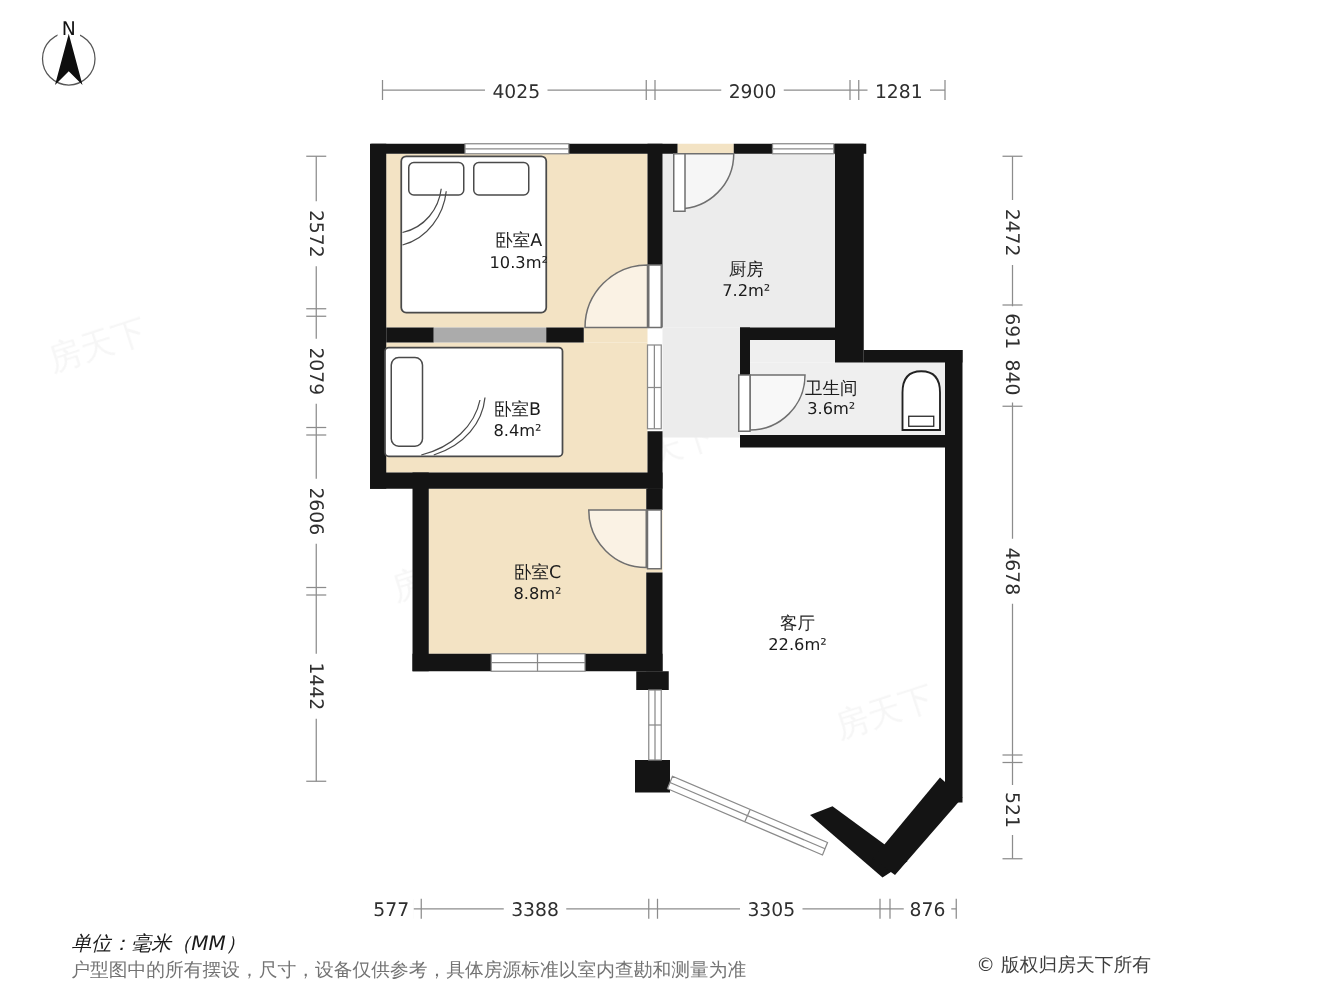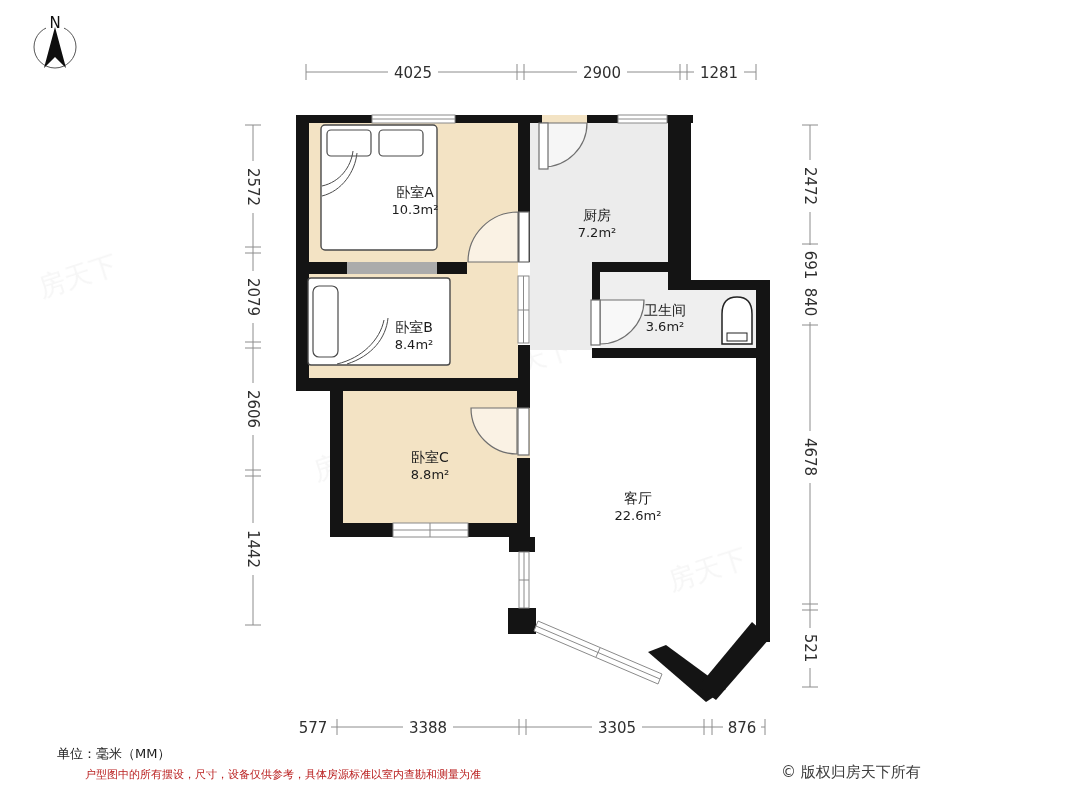--- a/index.html
+++ b/index.html
@@ -2,22 +2,22 @@
 <html style="--room-tan: #f3e3c4; --kitchen-gray: #ececec; --bath-gray: #efefef; --wall: #141414; --light-wall: #ababab; --dim-line: #8c8c8c; --window-line: #8a8a8a;"><head>
 <meta charset="utf-8">
 <style>
   html,body{margin:0;padding:0;background:#ffffff;}
   .stage{position:relative;width:1066px;height:800px;background:#fff;overflow:hidden;
          font-family:"DejaVu Sans",sans-serif;}
   svg text{font-family:"DejaVu Sans",sans-serif;}
   .dim-text{fill:#2f2f2f;font-size:15px;}
   .room-name{fill:#1c1c1c;font-size:14px;}
   .room-area{fill:#1c1c1c;font-size:13px;}
-  .footer-unit{position:absolute;left:57px;top:745px;font-size:13px;color:#1a1a1a;}
-  .footer-disclaimer{position:absolute;left:57px;top:767px;font-size:11px;color:#b91c1c;margin-left:28px;}
+  .footer-unit{position:absolute;left:57px;top:745px;font-size:16px;color:#1a1a1a;font-style:italic;}
+  .footer-disclaimer{position:absolute;left:57px;top:767px;font-size:15px;color:#737373;}
   .footer-copyright{position:absolute;left:781px;top:763px;font-size:15px;color:#3d3d3d;}
 </style>
 </head>
 <body>
 
 <div class="stage">
 <svg width="1066" height="800" viewBox="0 0 1066 800">
 
   <g opacity="0.05" fill="#444" font-size="27">
     <text transform="rotate(-18 350 170)" x="320" y="170">房天下</text>

